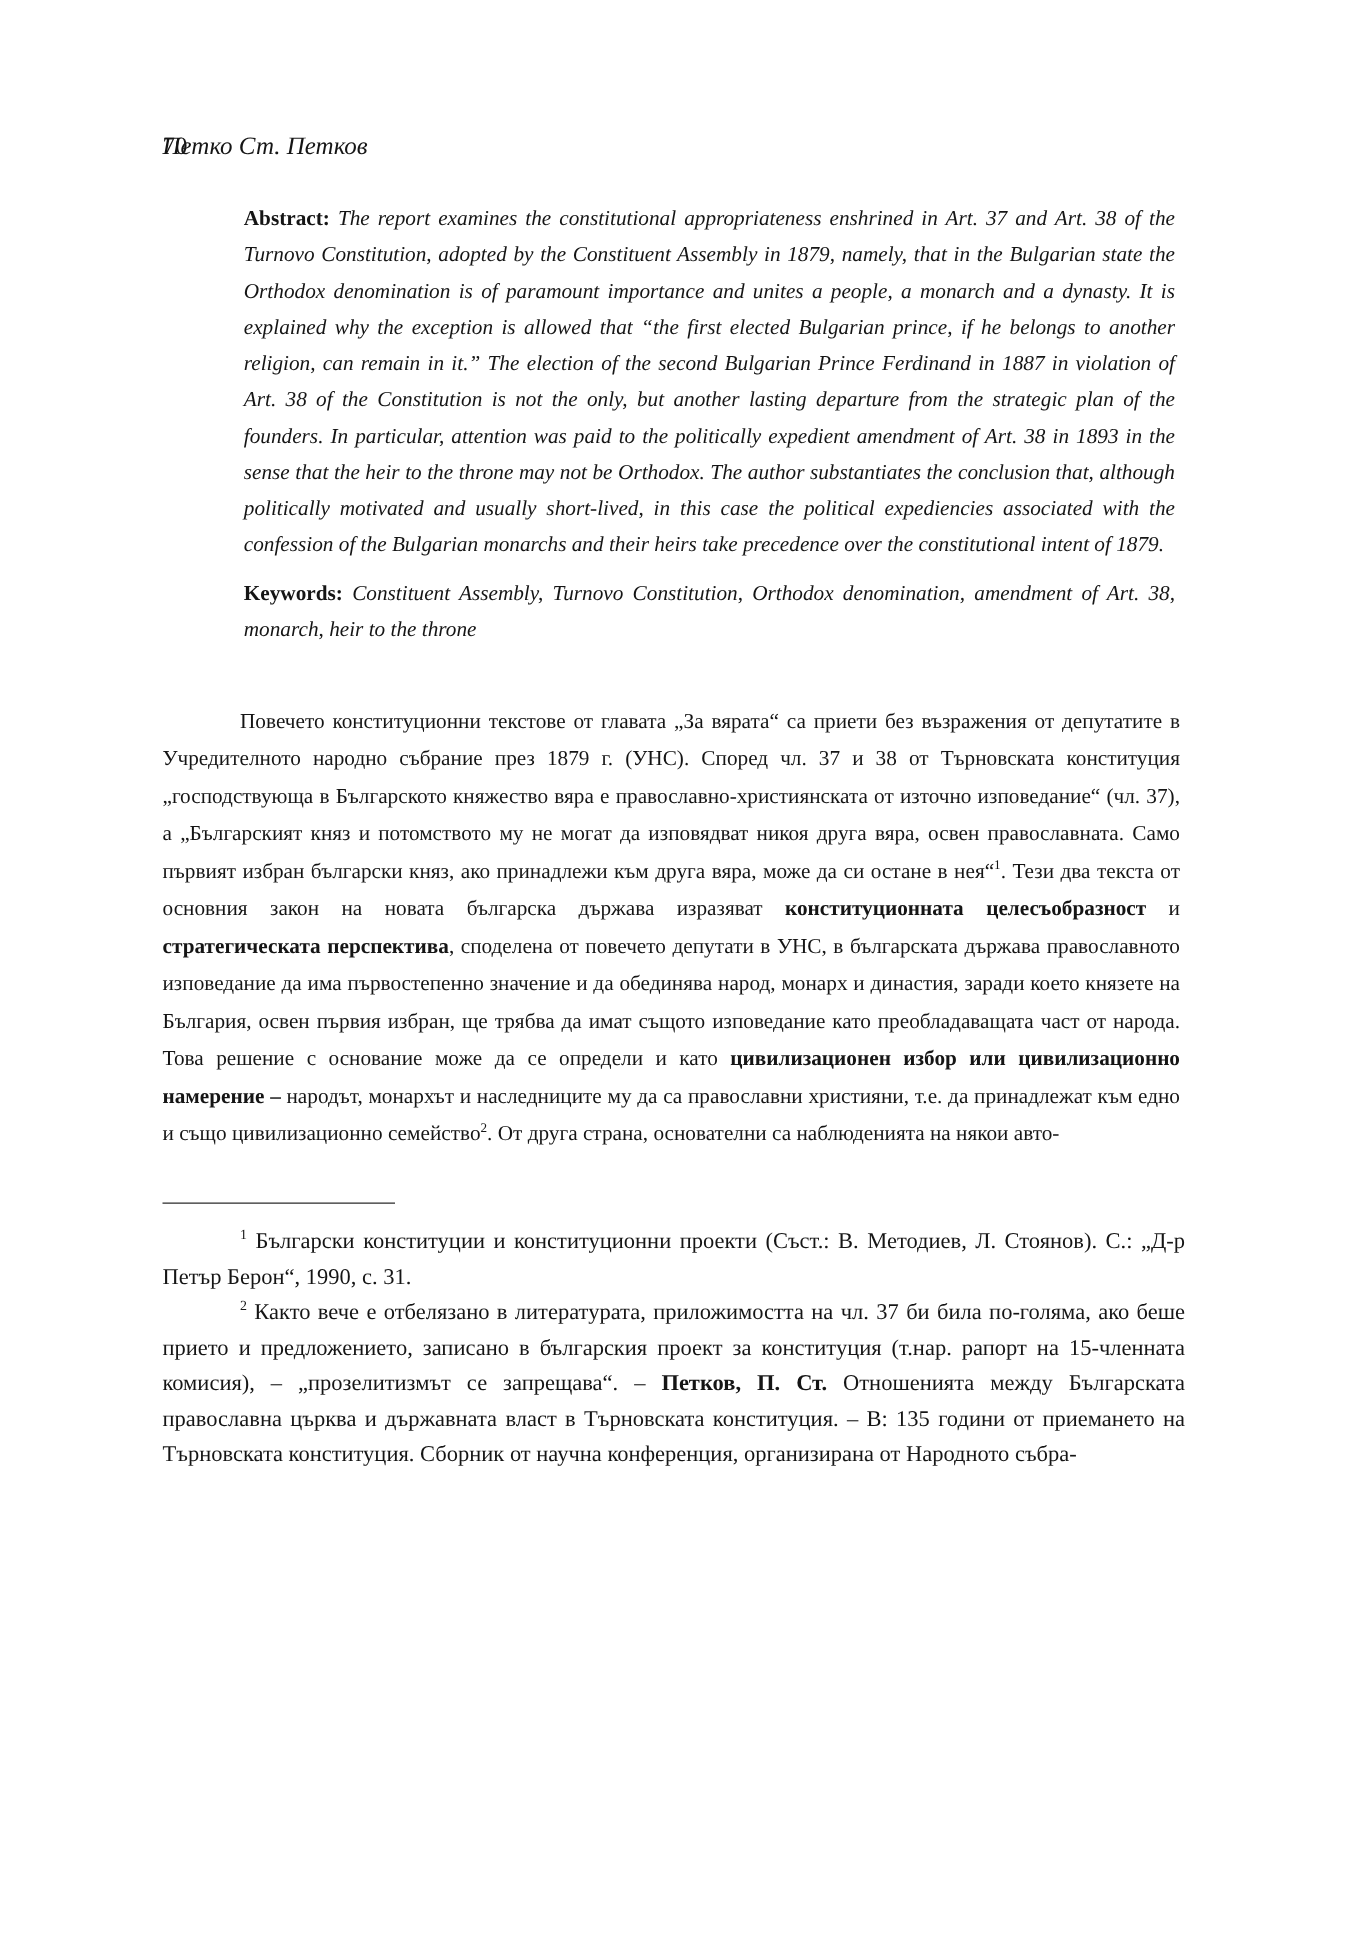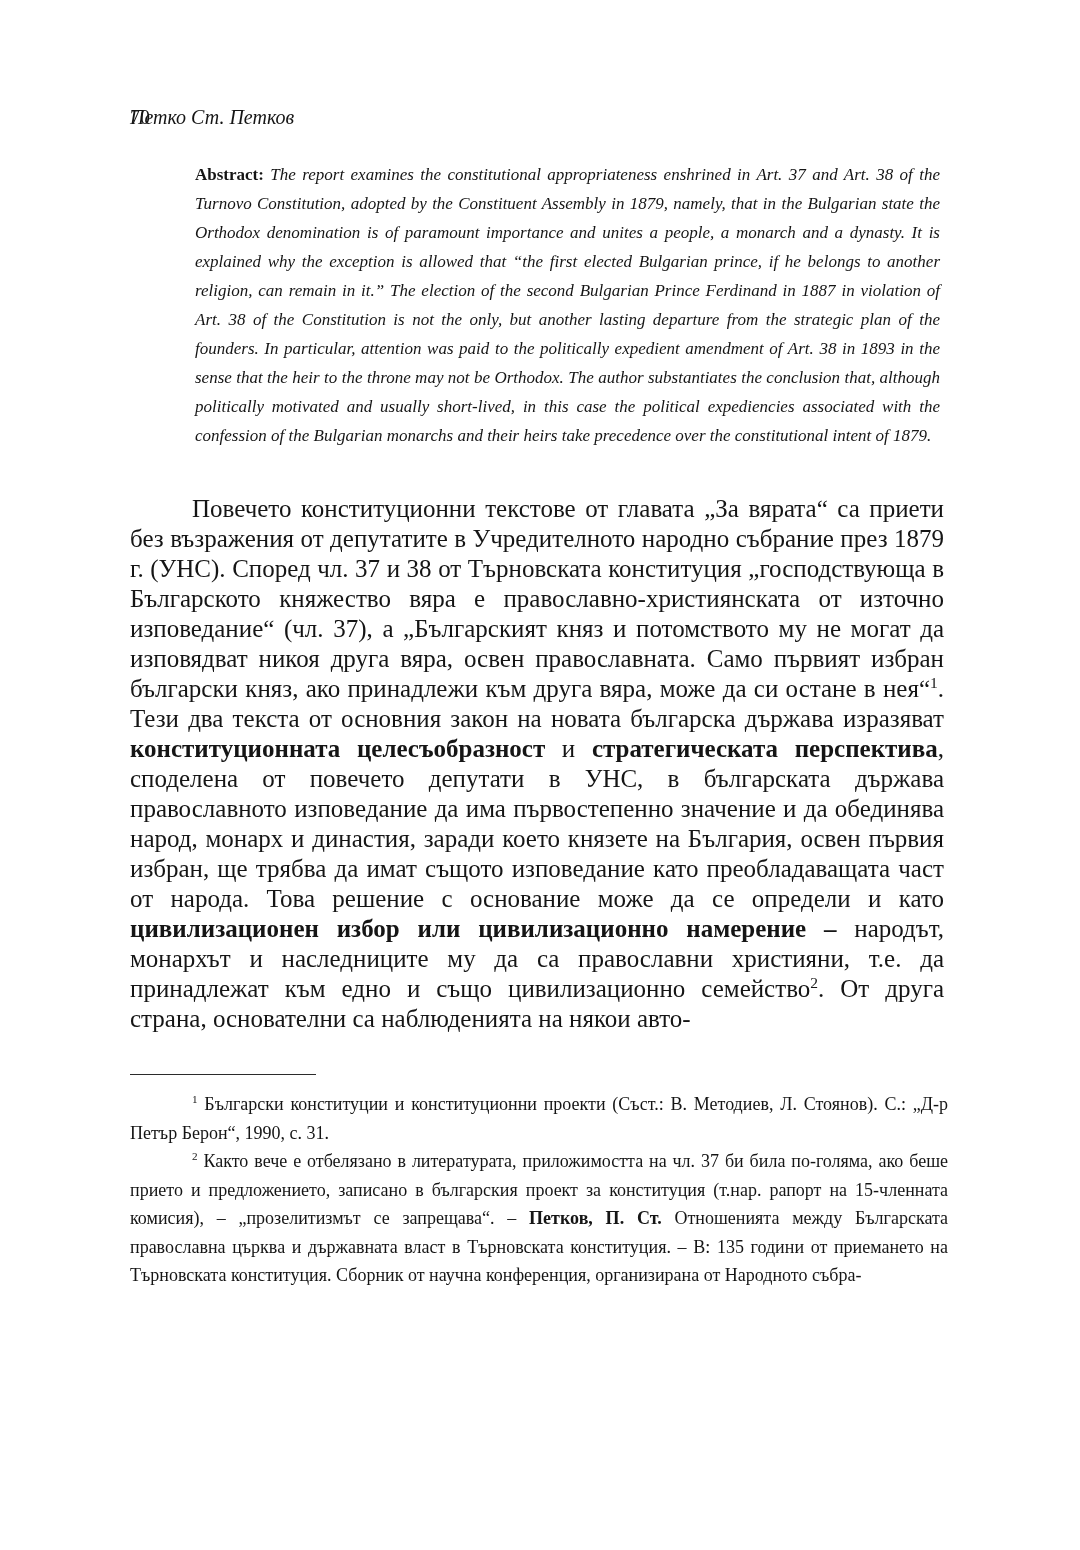--- a/index.html
+++ b/index.html
@@ -46,21 +46,21 @@
     text-align: justify;
     font-style: italic;
   }
   .keywords { margin-top: 10px; }
   .label {
     font-style: normal;
     font-weight: bold;
   }
   .body-para {
     margin: 44px 4px 0 0;
-    font-size: 25px;
+    font-size: 17px;
     line-height: 30px;
     text-align: justify;
     text-indent: 62px;
   }
   .footnotes { margin-top: 40px; }
   .fn-rule {
     width: 186px;
     height: 0;
     border-top: 1.5px solid #2b2b2b;
     margin-bottom: 15px;
@@ -84,20 +84,21 @@
 
 <div class="page">
 
   <div class="header">
     <span class="page-num">70</span>
     <span class="running-head">Петко Ст. Петков</span>
   </div>
 
   <p class="abstract"><b class="label">Abstract:</b> <span>The report examines the constitutional appropriateness enshrined in Art. 37 and Art. 38 of the Turnovo Constitution, adopted by the Constituent Assembly in 1879, namely, that in the Bulgarian state the Orthodox denomination is of paramount importance and unites a people, a monarch and a dynasty. It is explained why the exception is allowed that “the first elected Bulgarian prince, if he belongs to another religion, can remain in it.” The election of the second Bulgarian Prince Ferdinand in 1887 in violation of Art. 38 of the Constitution is not the only, but another lasting departure from the strategic plan of the founders. In particular, attention was paid to the politically expedient amendment of Art. 38 in 1893 in the sense that the heir to the throne may not be Orthodox. The author substantiates the conclusion that, although politically motivated and usually short-lived, in this case the political expediencies associated with the confession of the Bulgarian monarchs and their heirs take precedence over the constitutional intent of 1879.</span></p>
 
+  <p class="keywords"><b class="label">Keywords:</b> <span>Constituent Assembly, Turnovo Constitution, Orthodox denomination, amendment of Art. 38, monarch, heir to the throne</span></p>
 
   <p class="body-para"><span>Повечето конституционни текстове от главата „За вярата“ са приети без възражения от депутатите в Учредителното народно събрание през 1879 г. (УНС). Според чл. 37 и 38 от Търновската конституция „господствующа в Българското княжество вяра е православно-християнската от източно изповедание“ (чл. 37), а „Българският княз и потомството му не могат да изповядват никоя друга вяра, освен православната. Само първият избран български княз, ако принадлежи към друга вяра, може да си остане в нея“</span><sup>1</sup><span>. Тези два текста от основния закон на новата българска държава изразяват </span><b>конституционната целесъобразност</b><span> и </span><b>стратегическата перспектива</b><span>, споделена от повечето депутати в УНС, в българската държава православното изповедание да има първостепенно значение и да обединява народ, монарх и династия, заради което князете на България, освен първия избран, ще трябва да имат същото изповедание като преобладаващата част от народа. Това решение с основание може да се определи и като </span><b>цивилизационен избор или цивилизационно намерение –</b><span> народът, монархът и наследниците му да са православни християни, т.е. да принадлежат към едно и също цивилизационно семейство</span><sup>2</sup><span>. От друга страна, основателни са наблюденията на някои авто-</span></p>
 
   <div class="footnotes">
     <div class="fn-rule"></div>
     <p class="fn"><sup>1</sup><span> Български конституции и конституционни проекти (Съст.: В. Методиев, Л. Стоянов). С.: „Д-р Петър Берон“, 1990, с. 31.</span></p>
     <p class="fn"><sup>2</sup><span> Както вече е отбелязано в литературата, приложимостта на чл. 37 би била по-голяма, ако беше прието и предложението, записано в българския проект за конституция (т.нар. рапорт на 15-членната комисия), – „прозелитизмът се запрещава“. – </span><b>Петков, П. Ст.</b><span> Отношенията между Българската православна църква и държавната власт в Търновската конституция. – В: 135 години от приемането на Търновската конституция. Сборник от научна конференция, организирана от Народното събра-</span></p>
   </div>
 
 </div>

